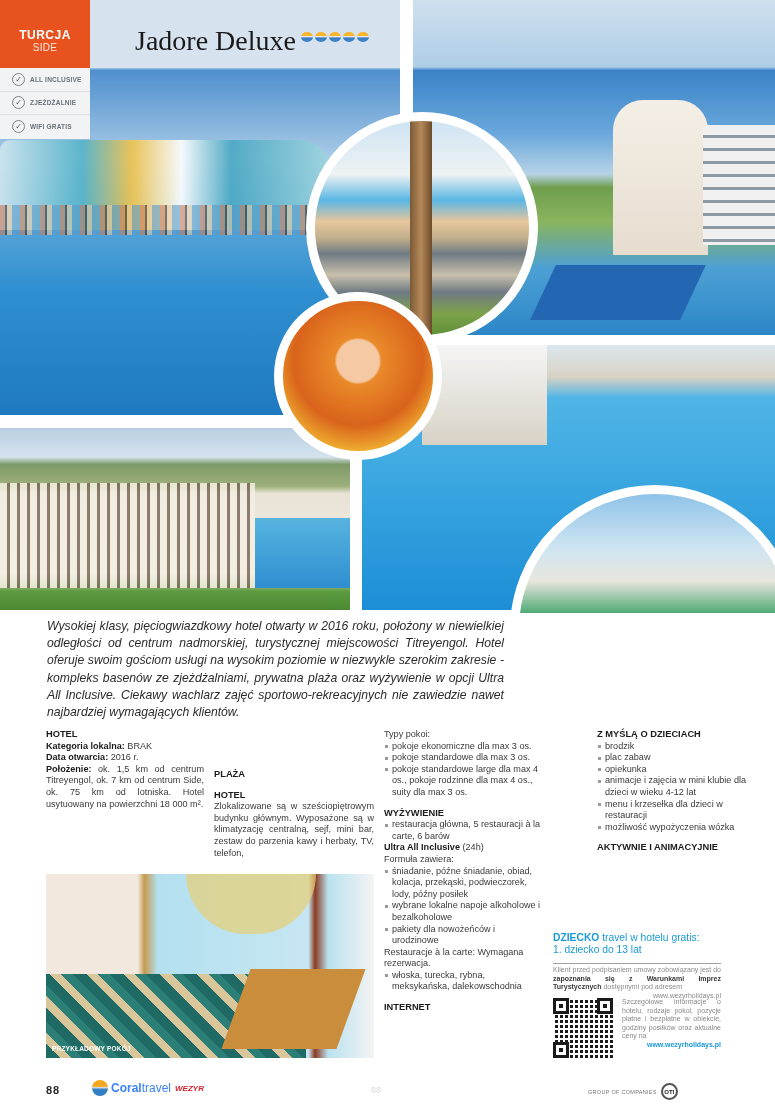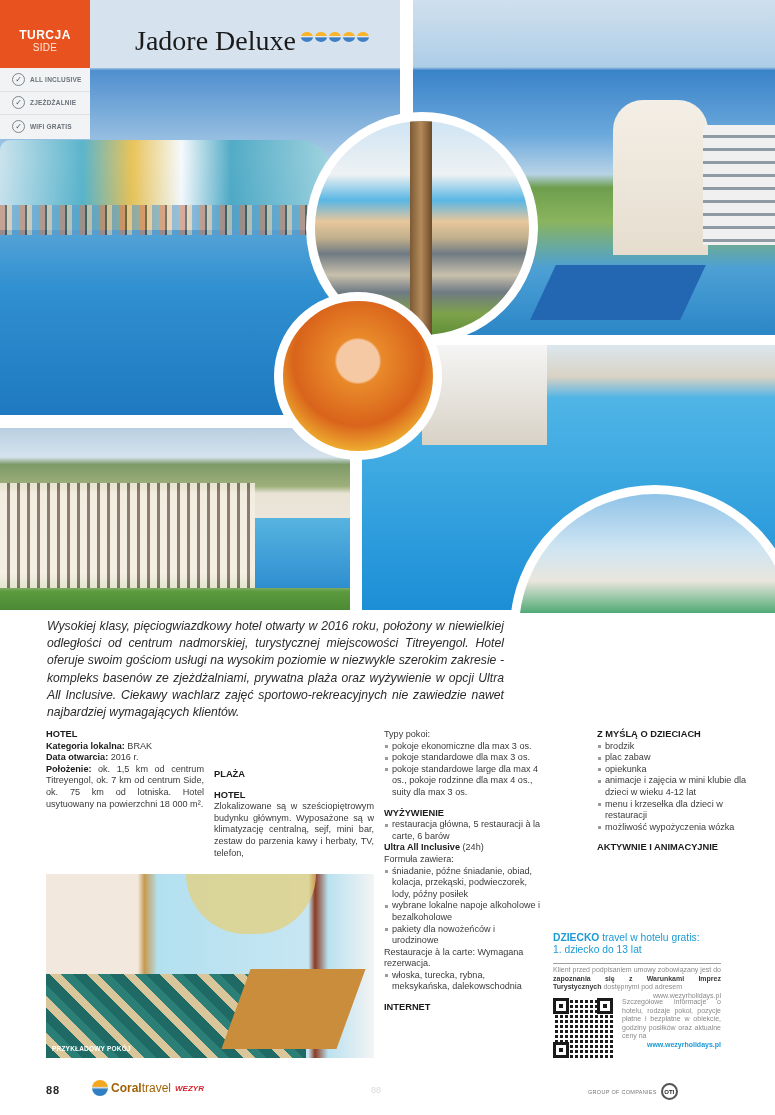--- a/index.html
+++ b/index.html
@@ -89,21 +89,21 @@
   .qr::before { content: ""; position: absolute; inset: 0; background: repeating-linear-gradient(90deg,#fff 0 2px,transparent 2px 5px); }
   .qr .fp { position: absolute; width: 16px; height: 16px; border: 3px solid #1a1a1a; background: #fff; }
   .qr .fp::after { content: ""; position: absolute; left: 3px; top: 3px; width: 4px; height: 4px; background: #1a1a1a; }
   .more-info { position: absolute; left: 622px; top: 998px; width: 99px; font-size: 7px; line-height: 8.6px; color: #8a8a8a; text-align: justify; }
   .more-info .link { color: #1a9ad6; font-weight: bold; display: block; text-align: right; }
 
   
   .page-num { position: absolute; left: 46px; top: 1084px; font-size: 11px; font-weight: bold; color: #2b2b2b; letter-spacing: 1px; }
   .logo-coral { position: absolute; left: 92px; top: 1080px; display: flex; align-items: center; }
   .coral-ball { width: 16px; height: 16px; border-radius: 50%; background: linear-gradient(180deg,#f4a71f 0%,#f4a71f 40%,#e6e6e6 45%,#2f7fc2 60%,#2f7fc2 100%); margin-right: 3px; }
-  .coral-text { font-size: 12px; color: #a16207; }
+  .coral-text { font-size: 12px; color: #3b82f6; }
   .coral-text b { font-weight: bold; }
   .coral-text span { font-weight: normal; }
   .wezyr { font-size: 8px; font-weight: bold; color: #d5232a; margin-left: 4px; font-style: italic; }
   .ghost-num { position: absolute; left: 371px; top: 1085px; font-size: 9px; color: #d9d9d9; }
   .oti { position: absolute; left: 588px; top: 1083px; display: flex; align-items: center; }
   .oti-text { font-size: 5.5px; color: #777; letter-spacing: .3px; }
   .oti-logo { width: 17px; height: 17px; border-radius: 50%; border: 2px solid #555; margin-left: 4px; font-size: 6px; font-weight: bold; display: flex; align-items: center; justify-content: center; color: #222; }
 </style>
 </head>
 <body>

